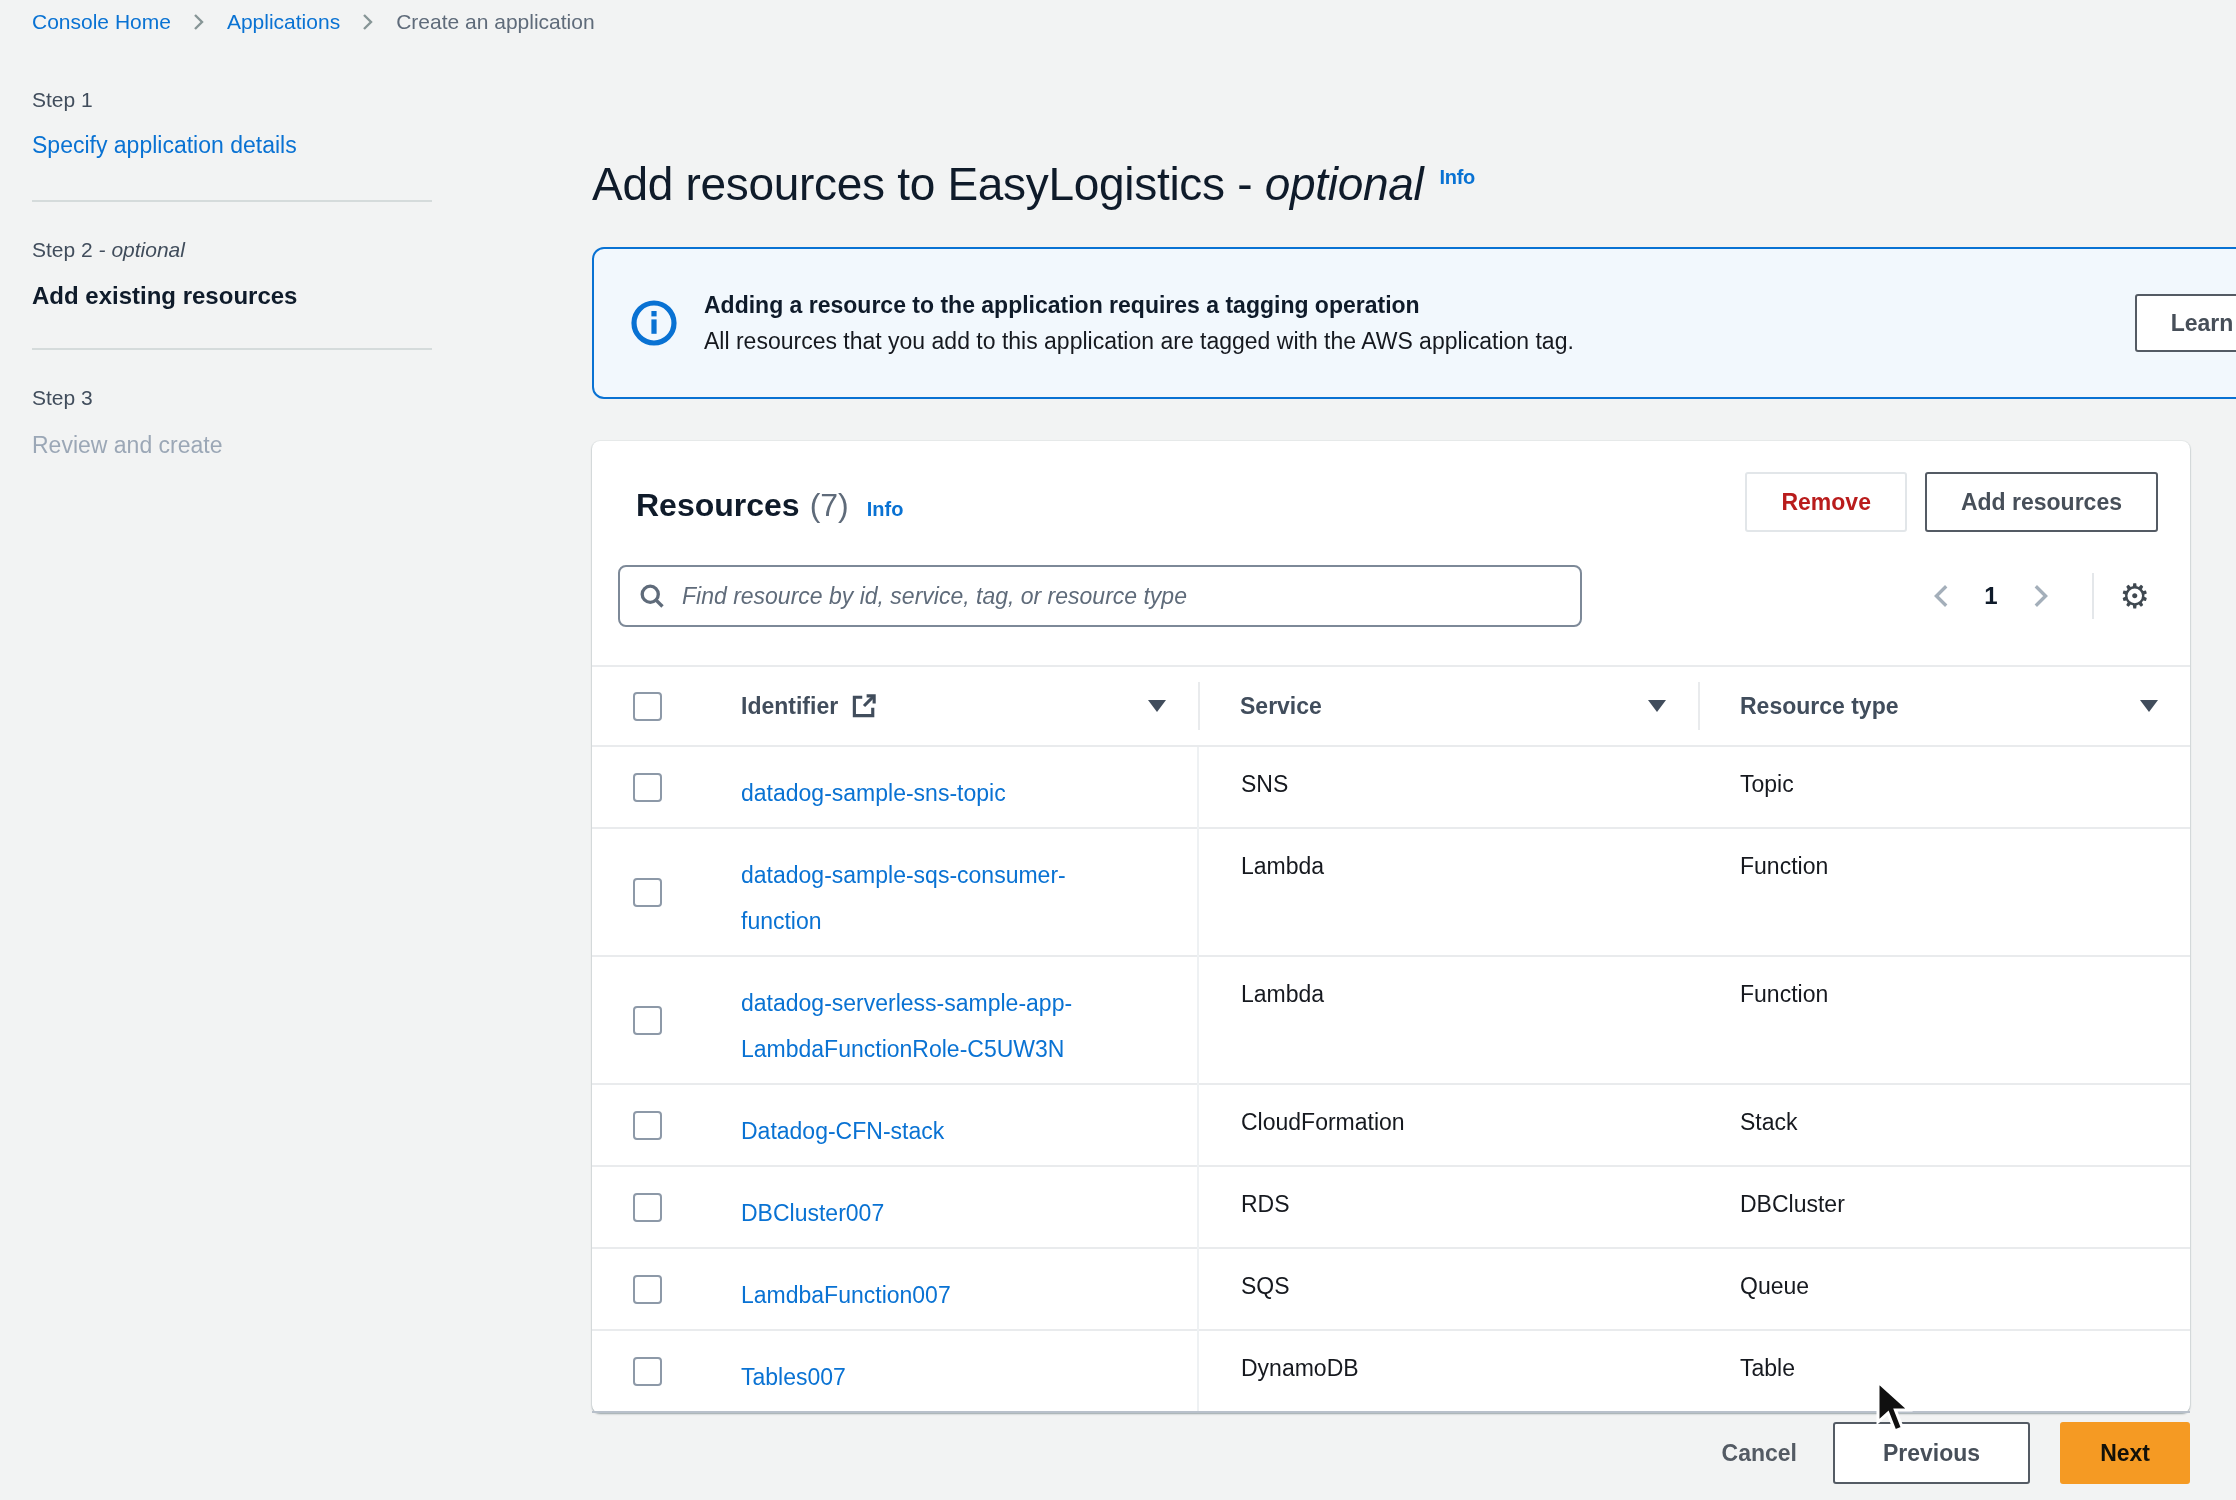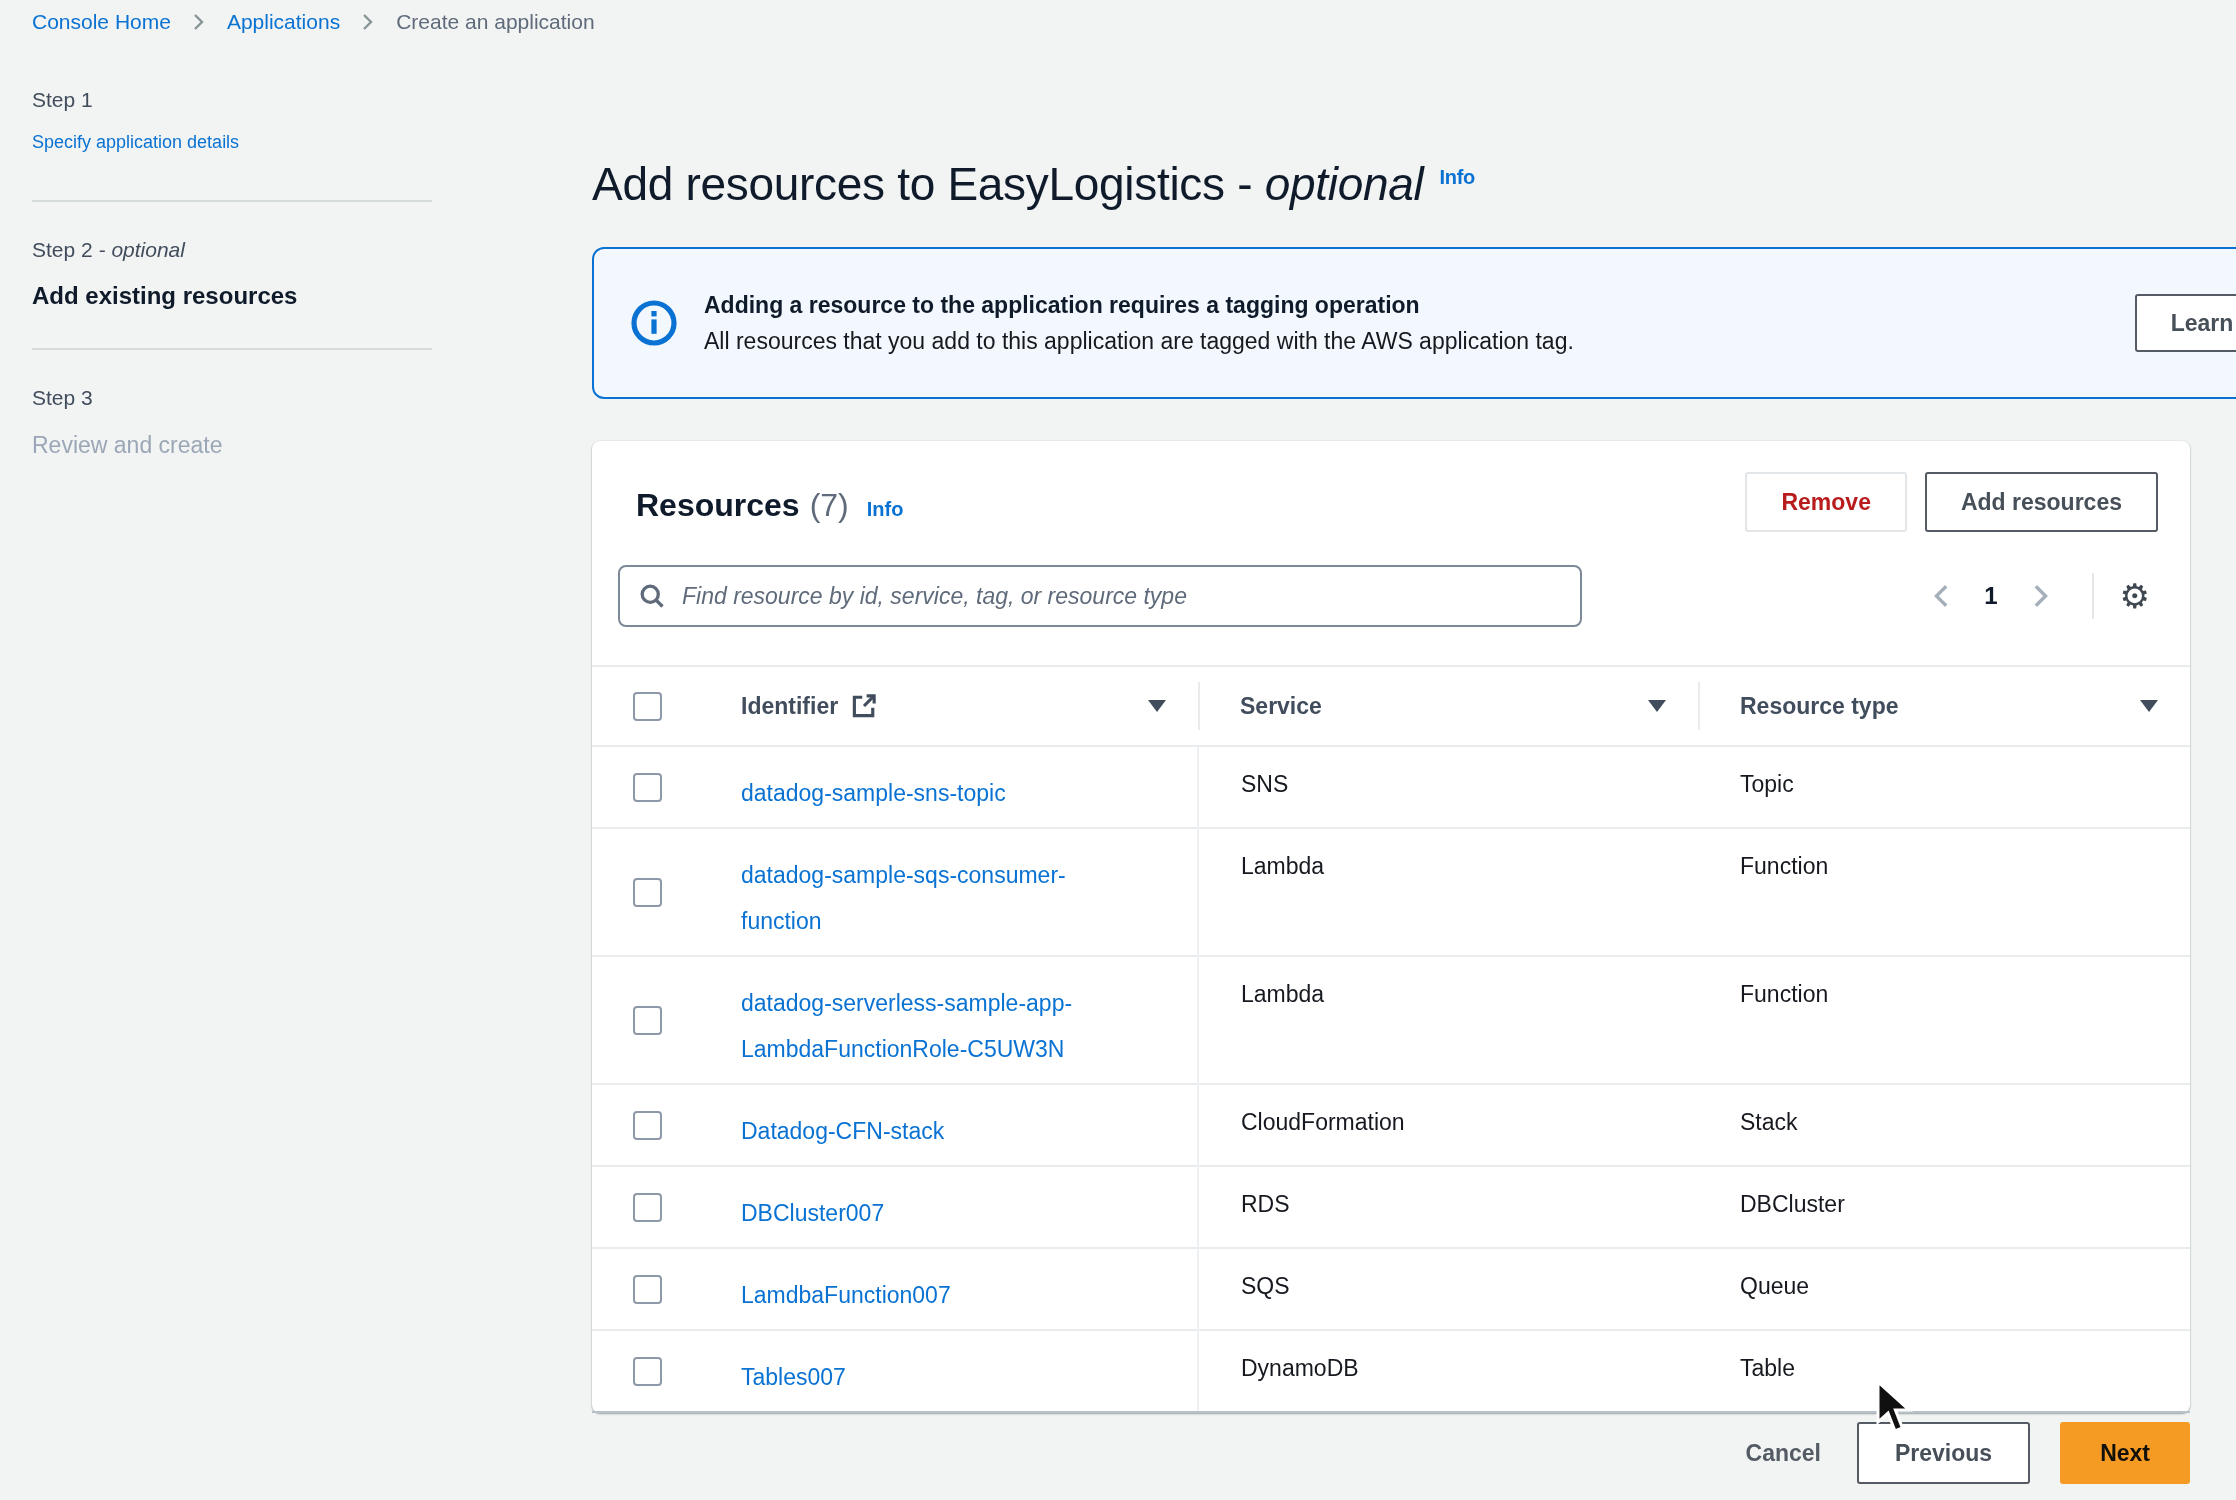--- a/index.html
+++ b/index.html
@@ -14,21 +14,21 @@
   
   .breadcrumb { position:absolute; left:32px; top:10px; display:flex; align-items:center; gap:20px; font-size:21px; }
   .breadcrumb .crumb-link { color:#0972d3; }
   .breadcrumb .crumb-current { color:#5f6b7a; }
   .crumb-chevron { display:inline-flex; align-items:center; color:#879596; }
 
   
   .sidebar { position:absolute; left:32px; top:88px; width:400px; height:420px; }
   .sidebar .abs { position:absolute; left:0; }
   .step-small { font-size:21px; color:#414d5c; }
-  .step-link { font-size:18px; color:#0972d3; }
+  .step-link { font-size:23px; color:#0972d3; }
   .step-active { font-size:24px; font-weight:700; color:#0f1b2a; }
   .step-disabled { font-size:23px; color:#9ba7b6; }
   .step-suffix { font-style:italic; }
   .side-divider { position:absolute; left:0; width:400px; border:none; border-top:2px solid #d5dbdb; margin:0; }
 
   
   .page-title { position:absolute; left:592px; top:126px; font-size:46px; font-weight:400; color:#0f1b2a; letter-spacing:-0.3px; }
   .page-title em { font-style:italic; }
   .title-info { font-size:20px; font-weight:700; color:#0972d3; margin-left:16px; vertical-align:16px; }
 
@@ -319,21 +319,21 @@
     <td class="cell-id"><a class="res-link">Tables007</a></td>
     <td class="cell-svc svc">DynamoDB</td>
     <td class="cell-typ typ">Table</td>
   </tr>
 </tbody>
   </table>
 </section>
 
 <div class="wizard-footer">
   <button class="link-btn">Cancel</button>
-  <button class="btn" style="padding:0 36px;">Previous</button>
+  <button class="btn" style="padding:0 48px;">Previous</button>
   <button class="btn btn-primary" style="padding:0 38px;">Next</button>
 </div>
 
 <span class="cursor">
   <svg width="44" height="56" viewBox="0 0 22 28">
     <path d="M3 1 L3 21 L8 16.5 L11.5 25.5 L15.2 24 L11.7 15 L18.5 15 Z" fill="#101010" stroke="#ffffff" stroke-width="1.5"></path>
   </svg>
 </span>
 
 </body></html>

